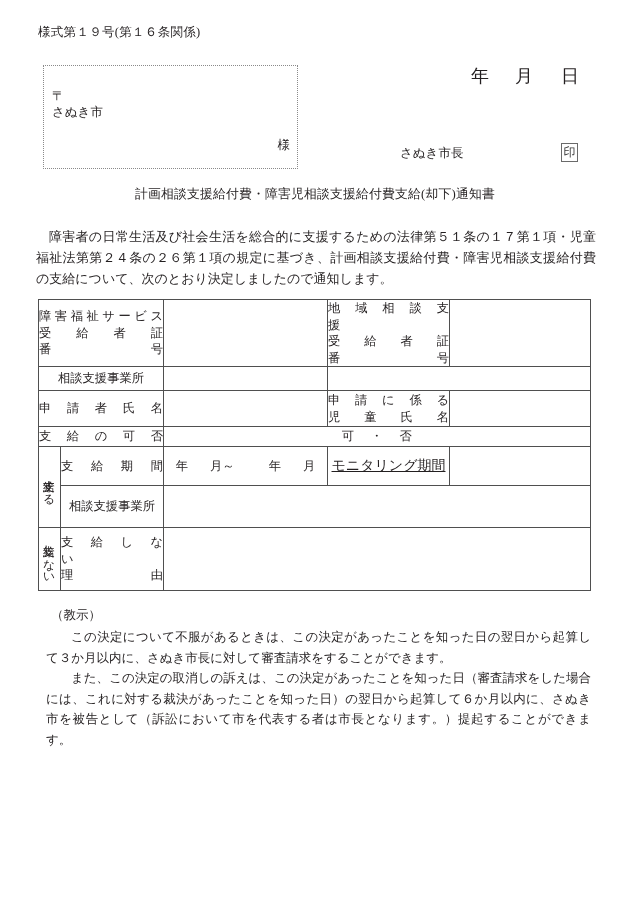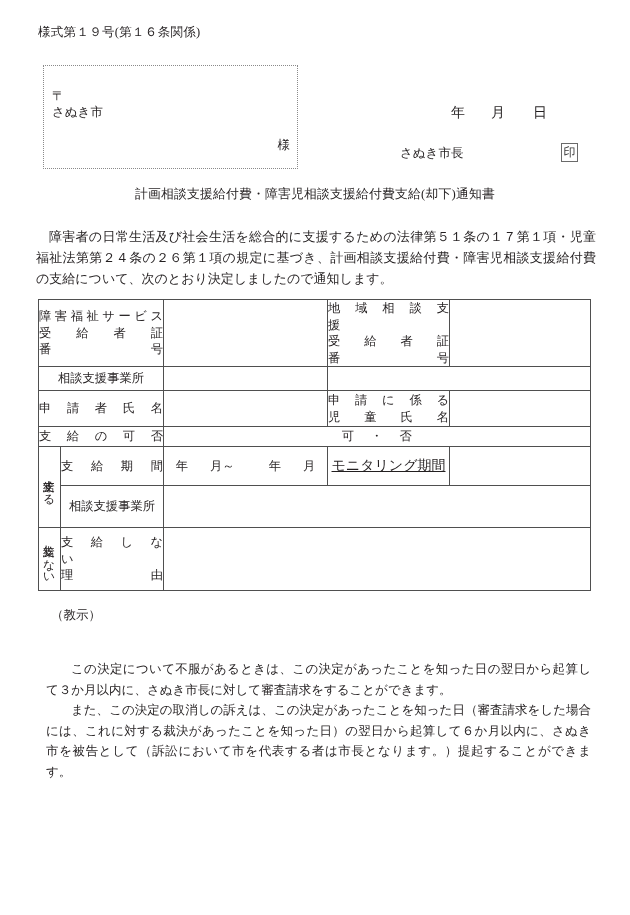--- a/index.html
+++ b/index.html
@@ -57,25 +57,24 @@
   }
   .addr-sama {
     position: absolute;
     right: 7px;
     bottom: 14px;
     font-size: 12.5px;
   }
 
   .date-line {
     position: absolute;
-    left: 451px;
+    left: 471px;
     top: 64px;
-    font-size: 14px;
+    font-size: 18px;
     white-space: nowrap;
-    margin-top: 40px;
   }
   .date-line span { display: inline-block; }
   .date-y { margin-right: 26px; }
   .date-m { margin-right: 28px; }
 
   .issuer {
     position: absolute;
     left: 400px;
     top: 145px;
     font-size: 12.5px;
@@ -215,21 +214,20 @@
   }
   .notice-body {
     position: absolute;
     left: 46px;
     top: 627px;
     width: 545px;
     font-size: 12.5px;
     line-height: 20.5px;
     text-align: justify;
     text-justify: inter-character;
-    margin-top: 32px;
   }
   .notice-body p {
     margin: 0;
     text-indent: 25px;
   }
 </style>
 </head>
 <body>
 
 <div class="page">

